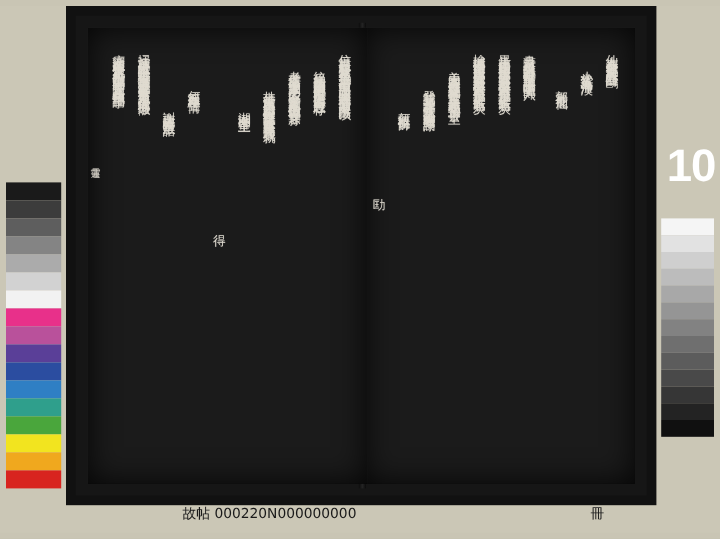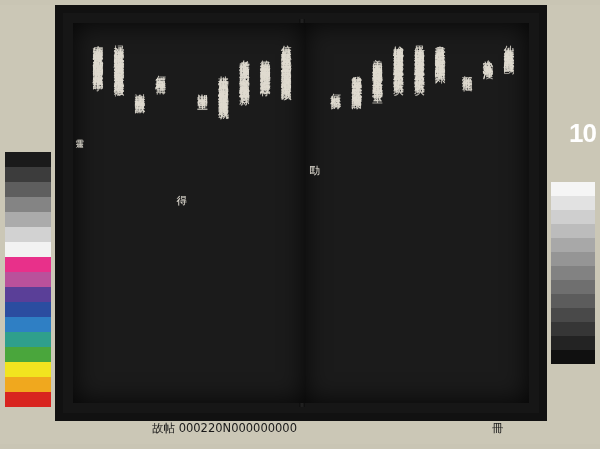--- a/index.html
+++ b/index.html
@@ -123,21 +123,21 @@
   .wedge .step {
     width: 44px;
     height: 14px;
     display: block;
   }
   .page-number {
     position: absolute;
     right: 4px;
     top: 120px;
     color: #ffffff;
-    font-size: 26px;
+    font-size: 38px;
     font-weight: bold;
     font-family: "Liberation Sans", sans-serif;
     letter-spacing: -1px;
     line-height: 1;
   }
   
   .caption {
     position: absolute;
     left: 0;
     right: 0;

